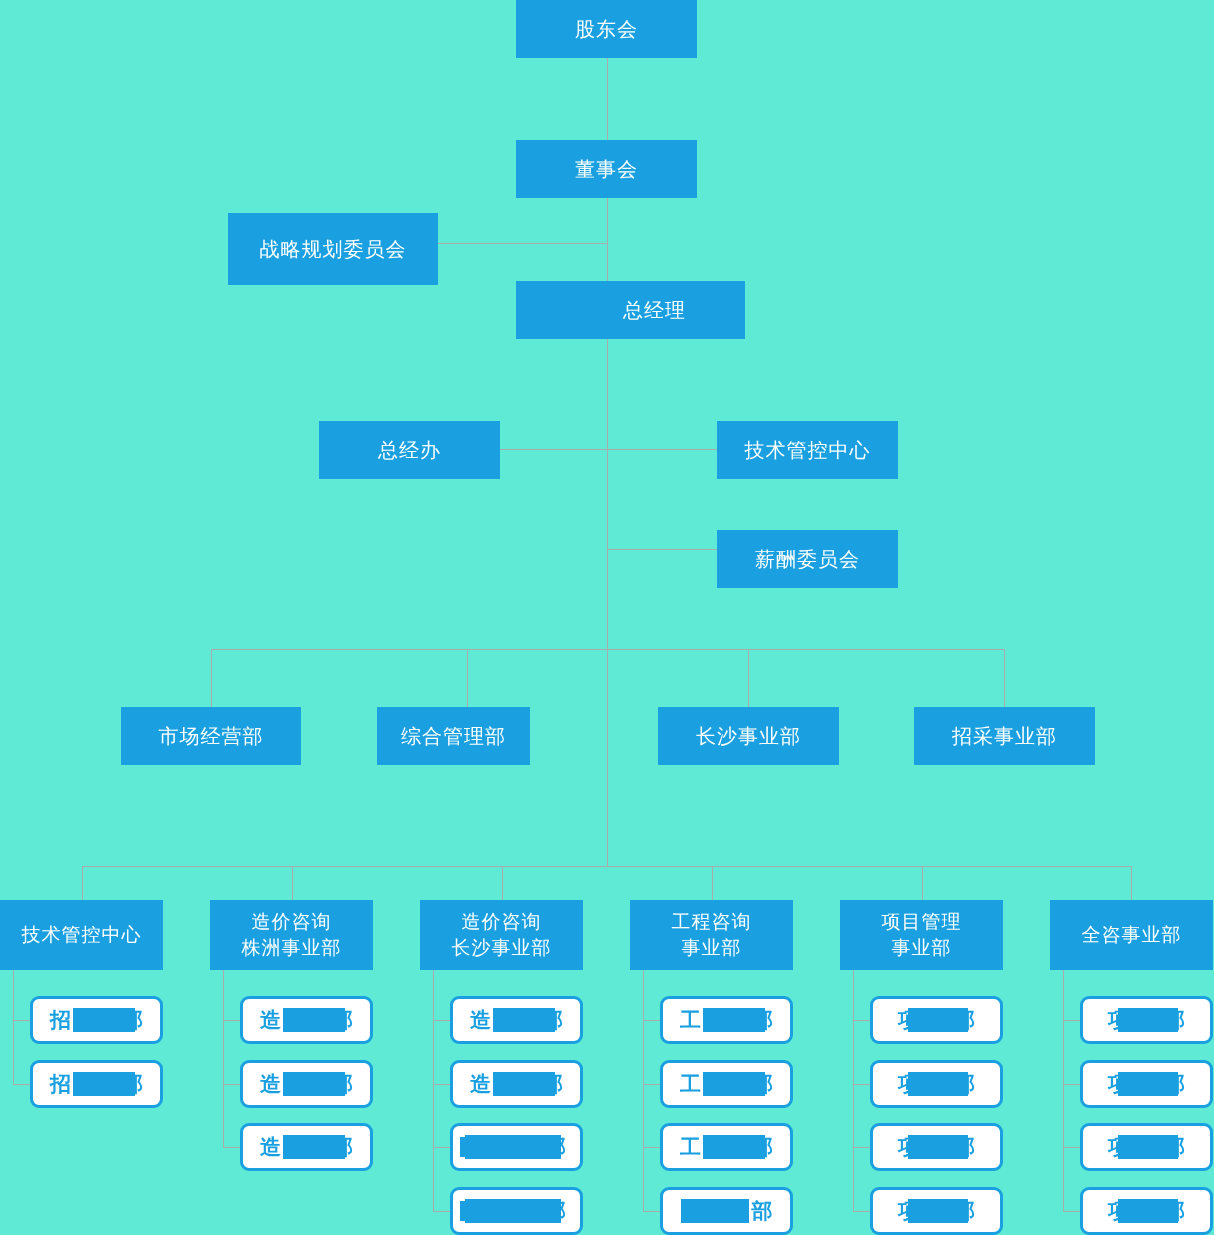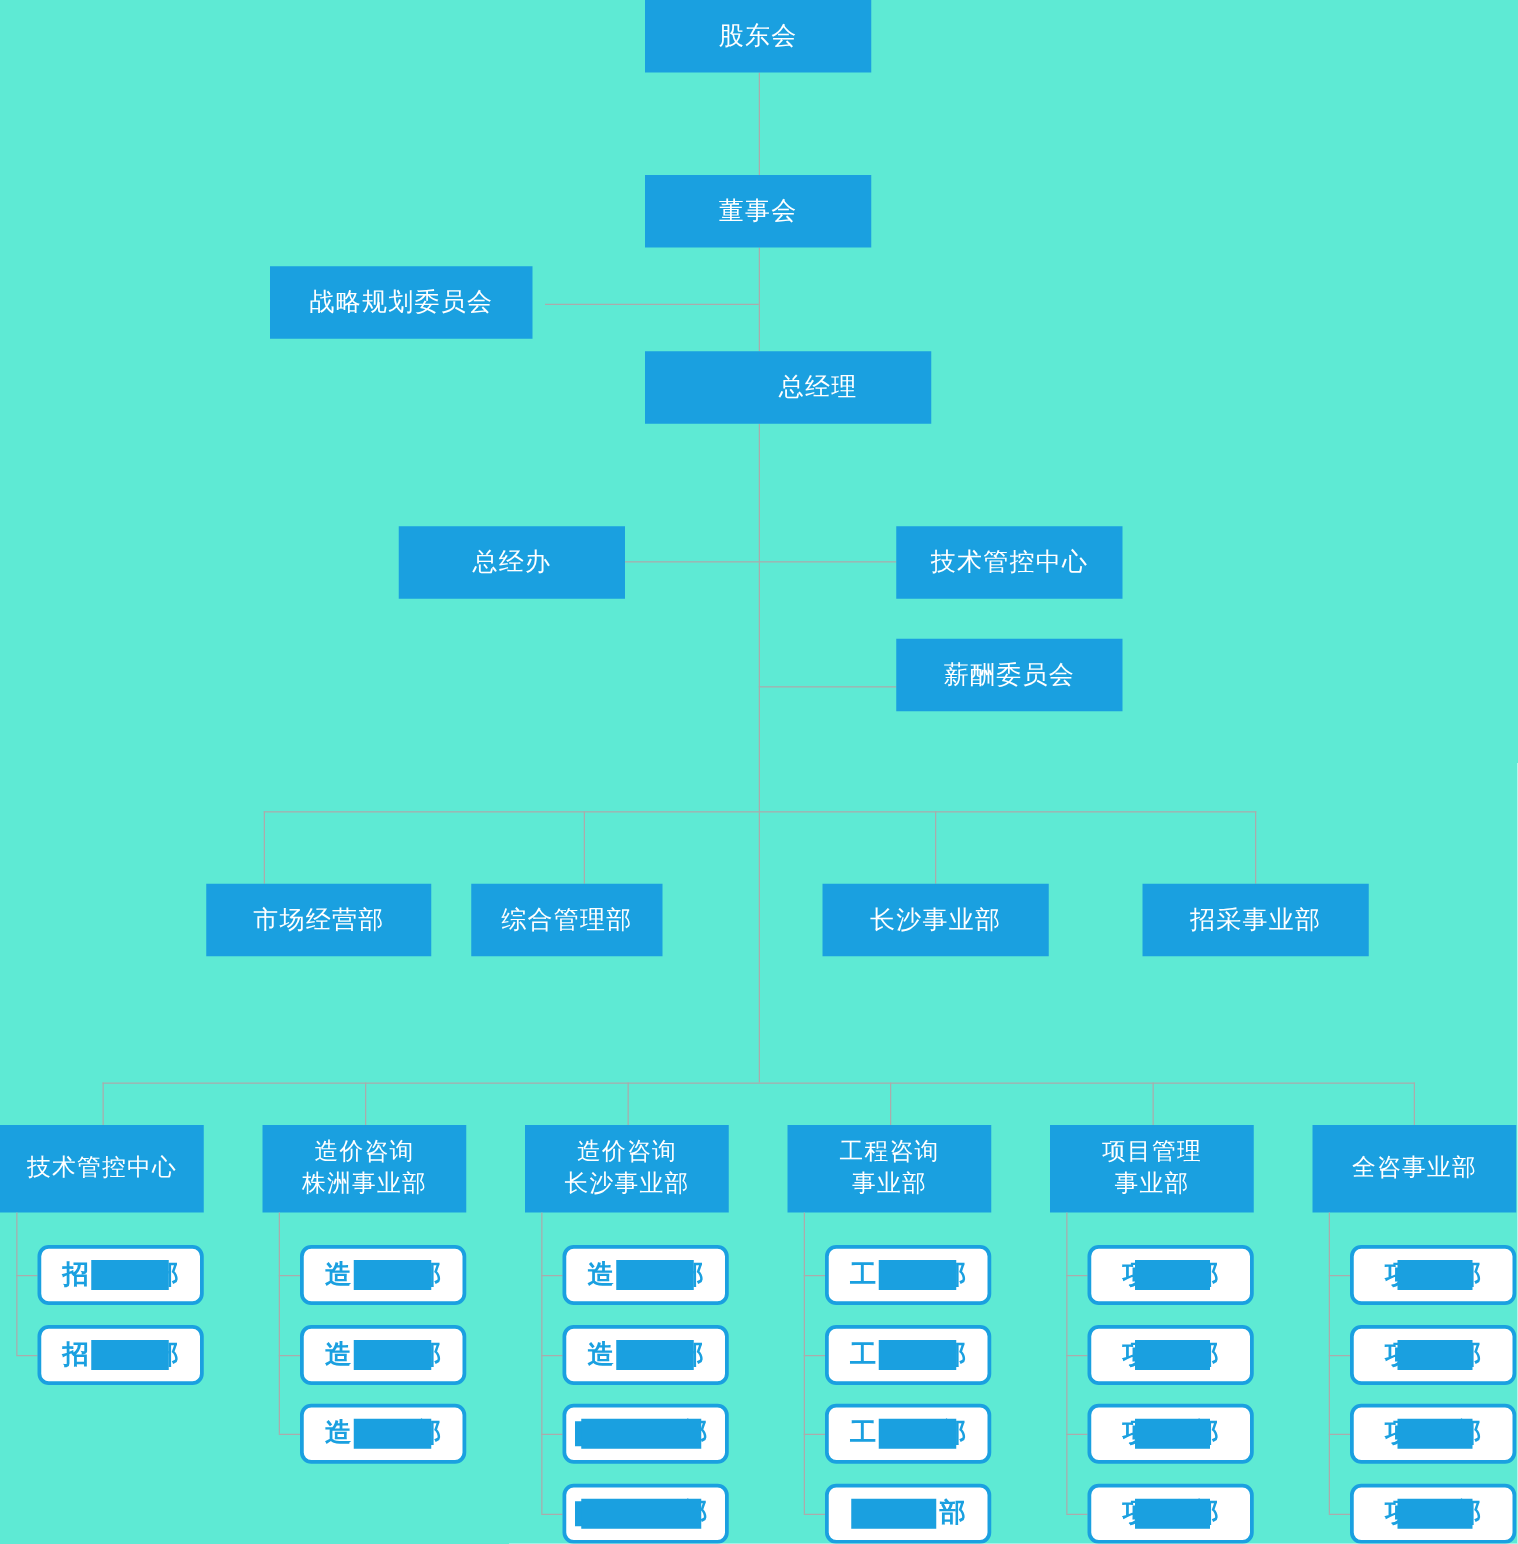--- a/index.html
+++ b/index.html
@@ -70,31 +70,31 @@
   <div class="vline" style="left:292px;top:866px;height:34px;"></div>
   <div class="vline" style="left:502px;top:866px;height:34px;"></div>
   <div class="vline" style="left:712px;top:866px;height:34px;"></div>
   <div class="vline" style="left:922px;top:866px;height:34px;"></div>
   <div class="vline" style="left:1131px;top:866px;height:34px;"></div>
 
   <div class="box" style="left:516px;top:0;width:181px;height:58px;">股东会</div>
 
   <div class="box" style="left:516px;top:140px;width:181px;height:58px;">董事会</div>
 
-  <div class="box" style="left:216px;top:213px;width:210px;height:58px;">战略规划委员会</div>
+  <div class="box" style="left:228px;top:213px;width:210px;height:72px;">战略规划委员会</div>
 
   <div class="box" style="left:516px;top:281px;width:181px;height:58px;padding-left:48px;">总经理</div>
 
   <div class="box" style="left:319px;top:421px;width:181px;height:58px;">总经办</div>
 
   <div class="box" style="left:717px;top:421px;width:181px;height:58px;">技术管控中心</div>
 
-  <div class="box" style="left:717px;top:511px;width:181px;height:58px;">薪酬委员会</div>
-
-  <div class="box" style="left:121px;top:707px;width:180px;height:58px;margin-left:44px;">市场经营部</div>
+  <div class="box" style="left:717px;top:530px;width:181px;height:58px;">薪酬委员会</div>
+
+  <div class="box" style="left:121px;top:707px;width:180px;height:58px;">市场经营部</div>
   <div class="box" style="left:377px;top:707px;width:153px;height:58px;">综合管理部</div>
   <div class="box" style="left:658px;top:707px;width:181px;height:58px;">长沙事业部</div>
   <div class="box" style="left:914px;top:707px;width:181px;height:58px;">招采事业部</div>
 
   <div>
       <div class="col" style="left: 0px;">
         <div class="head">技术管控中心</div>
         <div class="vline" style="left: 13px; top: 70px; height: 113.5px;"></div>
         <div class="hline" style="left: 13px; top: 120px; width: 17px;"></div>
         <div class="child" style="top: 96px;">

